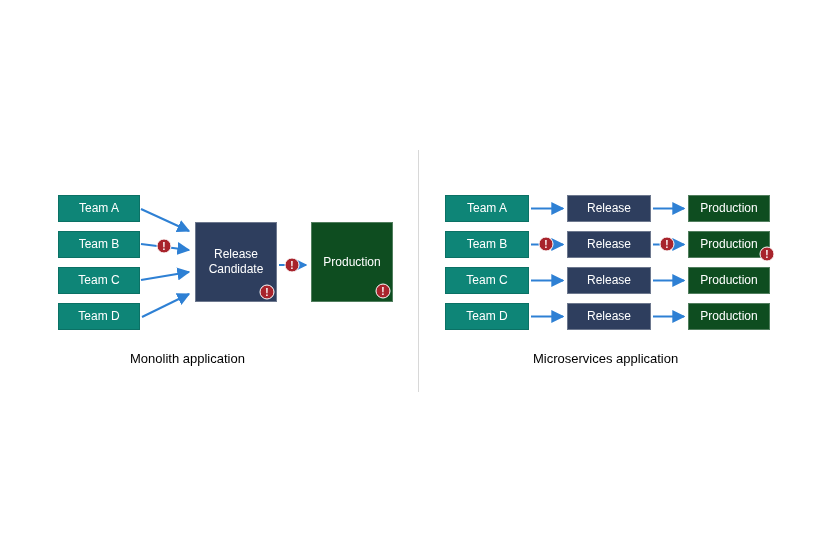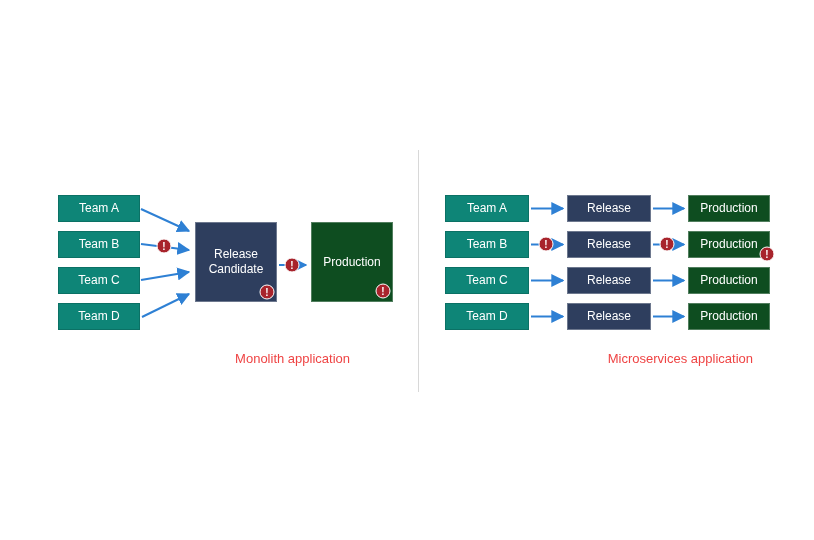--- a/index.html
+++ b/index.html
@@ -18,21 +18,21 @@
   .release-box{background:var(--release,#2E3E5E);border:1px solid rgba(255,255,255,0.30);justify-content:center;}
   .production-box{background:var(--production,#0E4D20);border:1px solid rgba(255,255,255,0.28);}
   .badge{
     position:absolute;width:15px;height:15px;border-radius:50%;
     background:var(--warning,#A8242C);border:1px solid #ffffff;box-sizing:border-box;
     color:#ffffff;font-size:10px;font-weight:bold;
     display:flex;align-items:center;justify-content:center;
     transform:translate(-50%,-50%);
   }
   .caption{
-    position:absolute;color:#ef4444;font-size:13px;text-align:right;
+    position:absolute;color:#000000;font-size:13px;text-align:left;
   }
 </style>
 </head>
 <body>
 
 <div class="canvas">
 
   <svg class="arrows" width="814" height="540" viewBox="0 0 814 540">
     <defs>
       <marker id="ah" viewBox="0 0 10 10" refX="9" refY="5" markerWidth="6.5" markerHeight="6.5" orient="auto-start-reverse">

